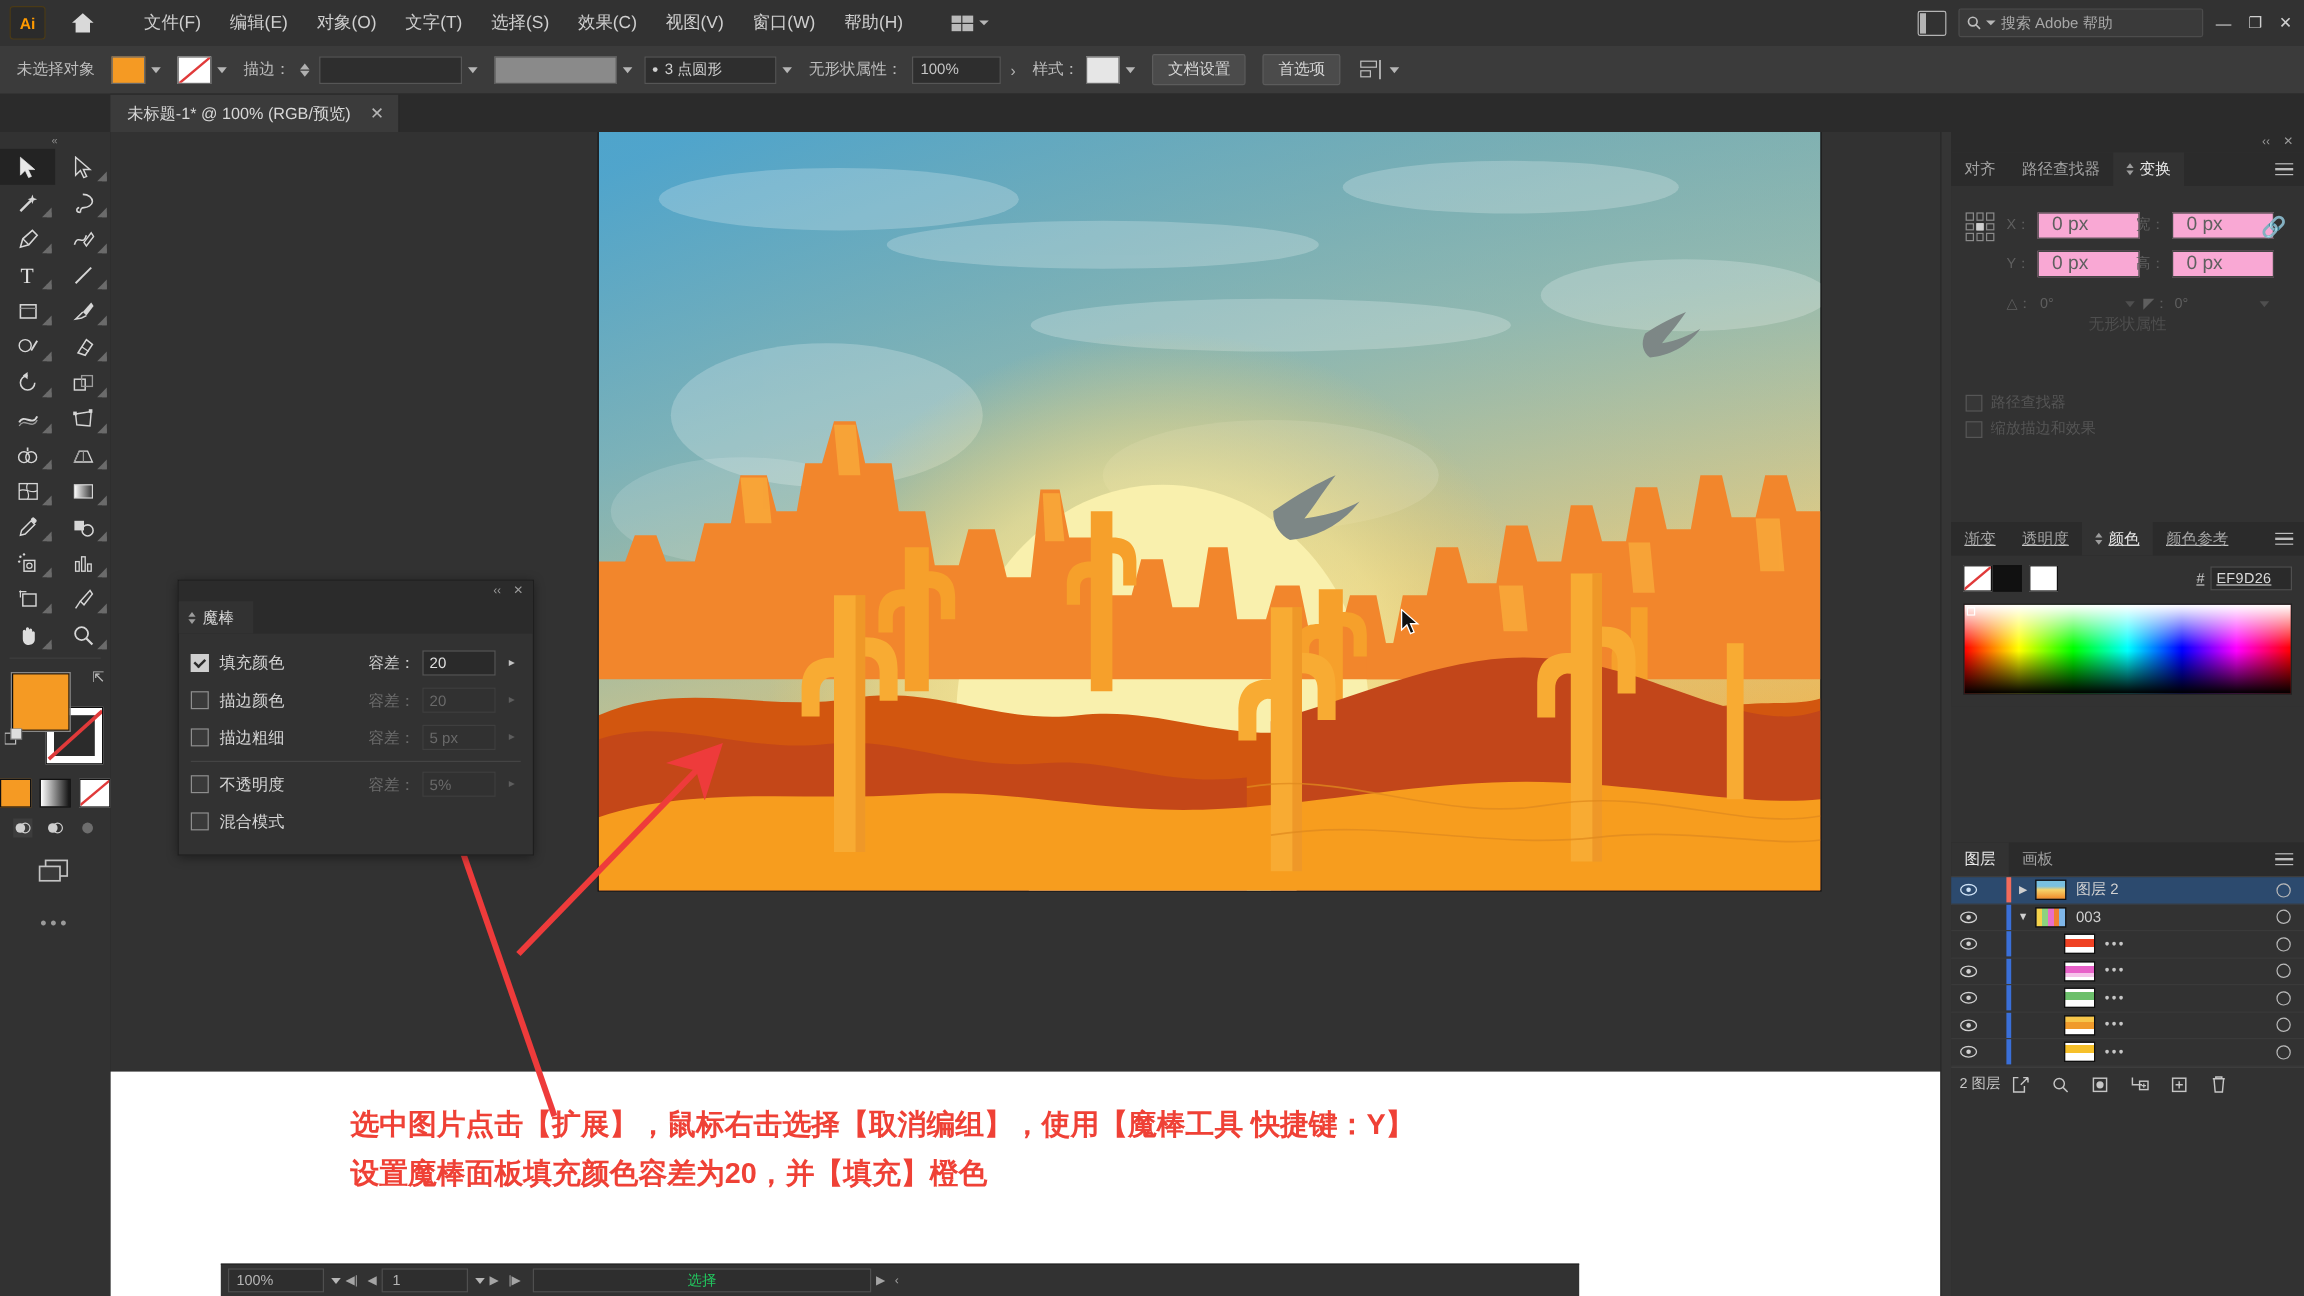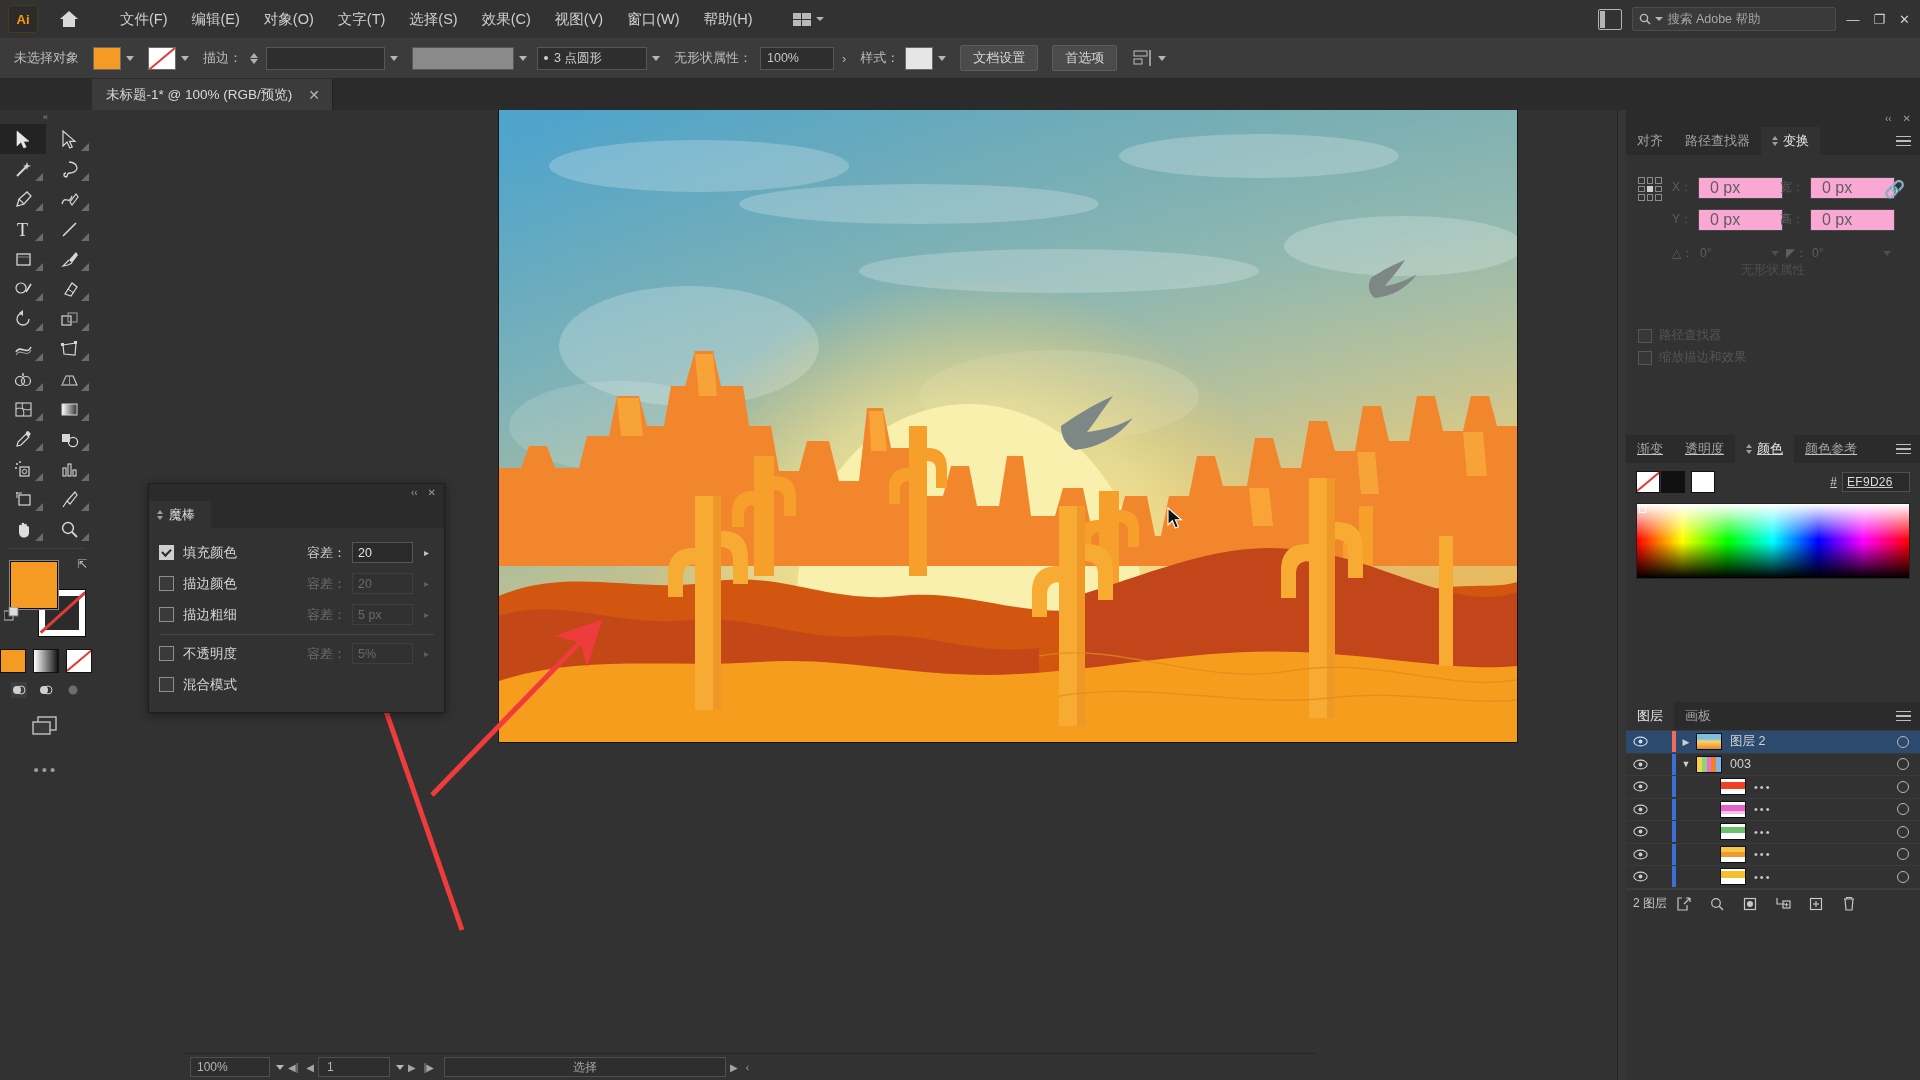--- a/index.html
+++ b/index.html
@@ -85,21 +85,21 @@
   
   .sheet{position:absolute;left:0;bottom:0;right:0;height:187px;background:#fff;}
   .annot{position:absolute;left:200px;top:24px;font-size:24px;line-height:41px;color:#ef4136;font-weight:bold;white-space:pre;}
 
   .redarrow{position:absolute;pointer-events:none;}
 
   
   .statusbar{position:absolute;left:92px;bottom:0;right:302px;height:26px;background:#323232;border-top:1px solid #262626;display:flex;align-items:center;font-size:12px;color:#b5b5b5;gap:0;}
   .sb-zoom{width:72px;height:18px;background:#2e2e2e;border:1px solid #4f4f4f;margin-left:6px;display:flex;align-items:center;padding-left:6px;}
   .sb-page{width:62px;height:18px;background:#2e2e2e;border:1px solid #4f4f4f;display:flex;align-items:center;padding-left:8px;}
-  .sb-sel{width:280px;height:18px;background:#2e2e2e;border:1px solid #4f4f4f;display:flex;align-items:center;justify-content:center;color:#a3a3a3;}
+  .sb-sel{width:280px;height:18px;background:#2e2e2e;border:1px solid #4f4f4f;display:flex;align-items:center;justify-content:center;color:#22c55e;}
   .navarr{color:#a5a5a5;font-size:10px;padding:0 4px;}
 
   
   .mwpanel{position:absolute;left:148px;top:483px;width:295px;background:#323232;border:1px solid #1e1e1e;box-shadow:0 2px 9px rgba(0,0,0,.45);}
   .mw-topbar{height:17px;background:#2b2b2b;display:flex;align-items:center;justify-content:flex-end;gap:10px;padding-right:8px;color:#9c9c9c;font-size:10px;}
   .mw-tabrow{height:27px;background:#2b2b2b;display:flex;align-items:stretch;}
   .mw-tab{background:#323232;display:flex;align-items:center;gap:6px;padding:0 16px 0 8px;font-size:13px;color:#d8d8d8;}
   .tabdots{display:flex;flex-direction:column;gap:2px;}
   .tabdots i{width:0;height:0;border-left:3px solid transparent;border-right:3px solid transparent;}
   .tabdots i.u{border-bottom:4px solid #9d9d9d;}
@@ -604,20 +604,23 @@
           <path d="M562 330 C582 316 600 306 614 300 C602 316 596 326 588 336 C604 334 620 330 634 322 C618 342 598 352 576 354 C568 350 562 342 562 330 Z"></path>
           <path d="M872 182 C884 174 896 168 906 164 C898 176 892 182 886 190 C898 188 908 184 918 178 C906 194 892 200 876 202 C870 198 868 190 872 182 Z"></path>
         </g>
       </svg>
     </div>
 
     <svg class="cursor-arrow" style="left:1075px;top:397px" width="18" height="25" viewBox="0 0 18 25">
       <path d="M1 1 L1 18 L5.4 13.8 L8.4 21 L11.4 19.7 L8.4 12.8 L14.5 12.8 Z" fill="#111" stroke="#fff" stroke-width="1.1"></path>
     </svg>
 
+    <div class="sheet">
+      <div class="annot"><span>选中图片点击【扩展】，鼠标右击选择【取消编组】，使用【魔棒工具 快捷键：Y】</span><br><span>设置魔棒面板填充颜色容差为20，并【填充】橙色</span></div>
+    </div>
 
     <svg class="redarrow" style="left:100px;top:300px;" width="420" height="560" viewBox="0 0 420 560">
       <defs>
           <marker id="ah1" markerWidth="9" markerHeight="9" refX="6" refY="4.5" orient="auto">
             <path d="M0 0 L9 4.5 L0 9 L2.6 4.5 Z" fill="#ee3b3b"></path>
           </marker>
         </defs>
       <line x1="270" y1="520" x2="178" y2="255" stroke="#ee3b3b" stroke-width="5" marker-end="url(#ah1)"></line>
     </svg>
     <svg class="redarrow" style="left:320px;top:380px;" width="320" height="330" viewBox="0 0 320 330">

